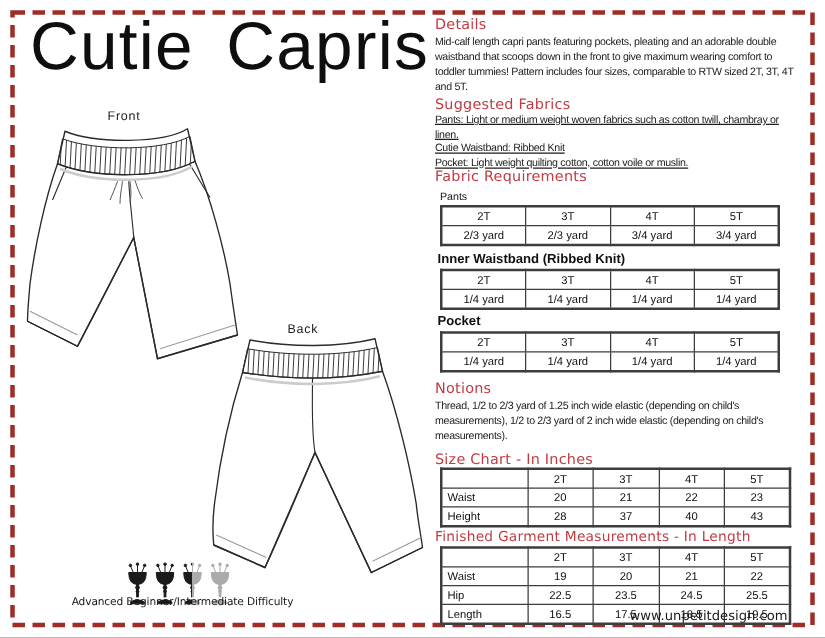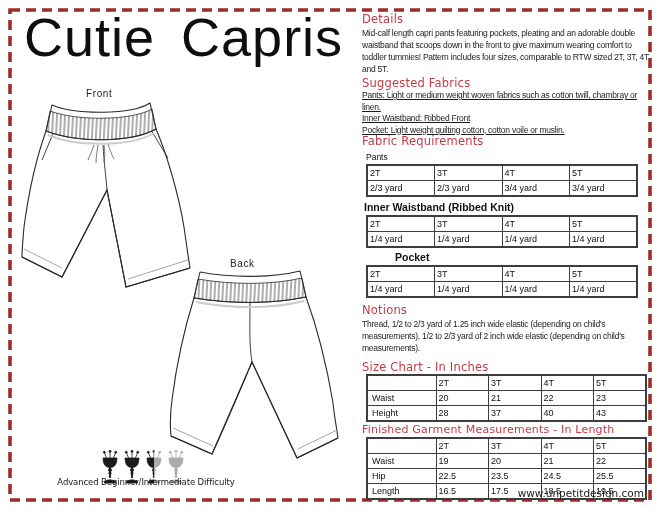--- a/index.html
+++ b/index.html
@@ -7,32 +7,32 @@
         font-family:"Liberation Sans",sans-serif;color:#1c1c1c;padding-left:48px;}
   .abs{position:absolute;}
   
   .border-svg{position:absolute;left:0;top:0;pointer-events:none;}
   
   .title{left:24px;top:6px;width:330px;font-family:"Liberation Sans",sans-serif;
          font-weight:300;font-size:54px;letter-spacing:1px;word-spacing:10px;color:#0e0e0e;
          white-space:nowrap;}
   .view-label{font-size:10px;letter-spacing:.6px;color:#222;}
   
-  .panel{left:362px;top:0;width:288px;height:510px;}
+  .panel{left:348px;top:0;width:288px;height:510px;}
   .rhead{position:absolute;font-family:"DejaVu Sans",sans-serif;font-size:11.5px;
          color:var(--accent-red,#C13B43);letter-spacing:.2px;white-space:nowrap;}
   .rhead.small{font-size:11px;}
   .body{position:absolute;font-size:8.5px;letter-spacing:-.25px;line-height:12px;
         width:288px;color:#1c1c1c;}
   .body.tight{line-height:11.5px;text-decoration:underline;}
   .tbl-label{position:absolute;font-size:8.5px;color:#111;}
   .tbl-label.big{font-size:10.5px;font-weight:bold;}
   table{border-collapse:collapse;position:absolute;table-layout:fixed;background:#fff;}
   .ftable{border:2px solid #3d3d3d;left:4px;width:272px;}
-  .ftable td{border:1px solid #3d3d3d;font-size:9px;height:12px;
+  .ftable td{border:1px solid #3d3d3d;text-align:center;font-size:9px;height:12px;
              padding:1px 2px;color:#111;}
   .t5 .lab{text-align:left;padding-left:4px;}
   .t5{width:281px;}
   .www{position:absolute;left:0;top:487px;width:282px;text-align:right;
        font-family:"DejaVu Sans",sans-serif;font-size:10.5px;color:#1a1a1a;}
   
   .front-label{left:86px;top:88px;}
   .back-label{left:230px;top:258px;}
   .diff-text{left:28px;top:477px;width:236px;text-align:center;
              font-family:"DejaVu Sans",sans-serif;font-size:8.5px;letter-spacing:-.1px;color:#171717;}
@@ -164,21 +164,21 @@
   <div class="abs diff-text">Advanced Beginner/Intermediate Difficulty</div>
 
   <div class="abs panel">
 
     <div class="rhead" style="top:12px;">Details</div>
     <div class="body" style="top:27px;">Mid-calf length capri pants featuring pockets, pleating and an adorable double waistband that scoops down in the front to give maximum wearing comfort to toddler tummies! Pattern includes four sizes, comparable to RTW sized 2T, 3T, 4T and 5T.</div>
 
     <div class="rhead" style="top:76px;">Suggested Fabrics</div>
     <div class="body tight" style="top:90px;">
       <div>Pants: Light or medium weight woven fabrics such as cotton twill, chambray or linen.</div>
-      <div>Inner Waistband: Ribbed Front</div>
+      <div>Cutie Waistband: Ribbed Knit</div>
       <div>Pocket: Light weight quilting cotton, cotton voile or muslin.</div>
     </div>
 
     <div class="rhead" style="top:134px;text-align:right;">Fabric Requirements</div>
 
     <div class="tbl-label" style="top:152px;left:4px;">Pants</div>
     <table class="ftable" style="top:164px;">
       <tbody>
           <tr>
         <td>2T</td>
@@ -206,21 +206,21 @@
       </tr>
       <tr>
         <td>1/4 yard</td>
         <td>1/4 yard</td>
         <td>1/4 yard</td>
         <td>1/4 yard</td>
       </tr>
     </tbody>
       </table>
 
-    <div class="tbl-label big" style="top:251px;left:2px;margin-left:31px;">Pocket</div>
+    <div class="tbl-label big" style="top:251px;left:2px;">Pocket</div>
     <table class="ftable" style="top:265px;">
       <tbody>
           <tr>
         <td>2T</td>
         <td>3T</td>
         <td>4T</td>
         <td>5T</td>
       </tr>
       <tr>
         <td>1/4 yard</td>

